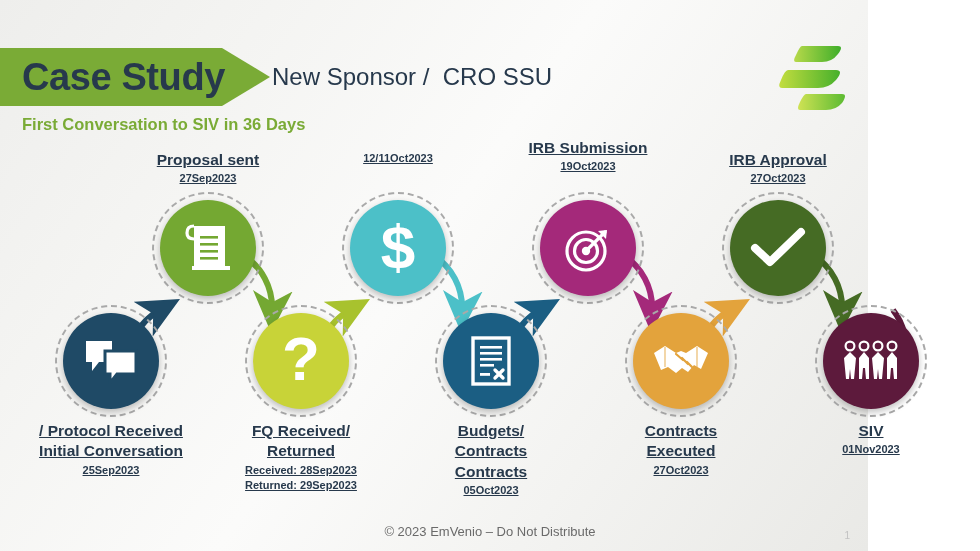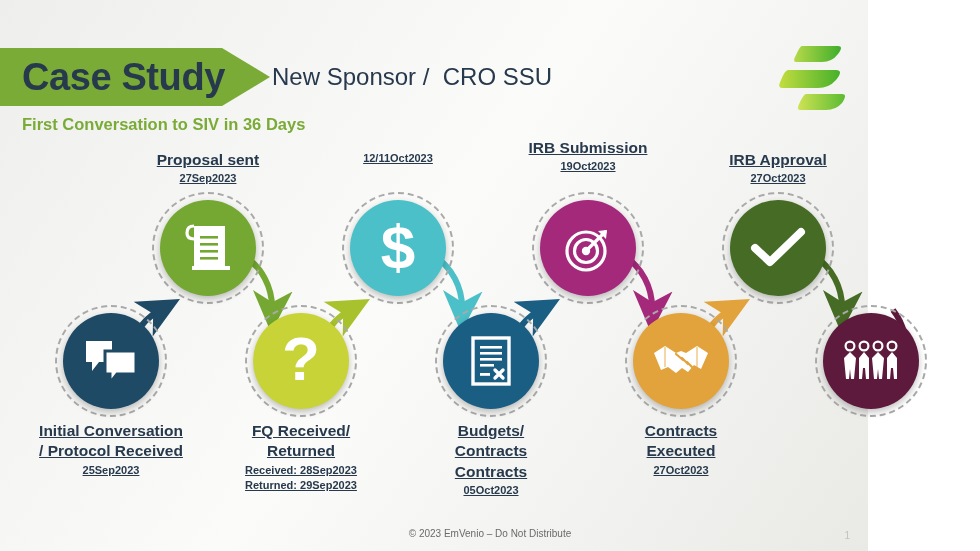--- a/index.html
+++ b/index.html
@@ -78,21 +78,21 @@
   .lbl { position: absolute; text-align: center; color: #27394c; text-decoration: underline; }
   .lbl .title { font-size: 15.5px; font-weight: bold; line-height: 1.32; }
   .lbl .date  { font-size: 11px; font-weight: bold; line-height: 1.32; margin-top: 1px; }
 
   
   #arrows { position: absolute; left: 0; top: 0; width: 980px; height: 551px; }
 
   
   #footer {
     position: absolute; left: 0; bottom: 12px; width: 980px;
-    text-align: center; font-size: 10px; color: #6a6a6a;
+    text-align: center; font-size: 13px; color: #6a6a6a;
   }
   #page-number {
     position: absolute; right: 18px; bottom: 10px;
     font-size: 10px; color: #c2c2c2;
   }
 </style>
 </head>
 <body>
 
 <div id="slide">
@@ -178,22 +178,22 @@
     <div class="disc" style="background:#1f4a66;">
       <span>
         <svg width="56" height="46" viewBox="0 0 56 46">
           <path d="M3 3 H29 V24 H16 L9 33 V24 H3 Z" fill="#ffffff"></path>
           <path d="M22 13 H53 V36 H34 L27 45 V36 H22 Z" fill="#ffffff" stroke="#1f4a66" stroke-width="3"></path>
         </svg>
       </span>
     </div>
   </div>
   <div class="lbl" style="left:6px; top:421px; width:210px;">
+    <div class="title">/ Protocol Received</div>
     <div class="title">Initial Conversation</div>
-    <div class="title">/ Protocol Received</div>
     <div class="date">25Sep2023</div>
   </div>
 
   <div class="node" style="left:152px; top:192px;">
     <div class="dashring"></div>
     <div class="disc" style="background:#74a832;">
       <span>
         <svg width="50" height="52" viewBox="0 0 50 52">
           <path d="M11 4 H42 V44 H47 V48 H9 V44 H11 Z" fill="#ffffff"></path>
           <path d="M11 4 Q4 4 4 11 Q4 17 11 17" fill="none" stroke="#ffffff" stroke-width="3.2"></path>
@@ -320,17 +320,21 @@
             <path d="M22 13 L17 19 L17 40 L20 40 L21 29 L23 29 L24 40 L27 40 L27 19 Z" fill="#ffffff" stroke="none"></path>
             <circle cx="36" cy="7" r="4.4"></circle>
             <path d="M36 13 L30 19 L32 40 L35 40 L36 30 L37 40 L40 40 L42 19 Z" fill="#ffffff" stroke="none"></path>
             <circle cx="50" cy="7" r="4.4"></circle>
             <path d="M50 13 L45 19 L45 40 L48 40 L49 29 L51 29 L52 40 L55 40 L55 19 Z" fill="#ffffff" stroke="none"></path>
           </g>
         </svg>
       </span>
     </div>
   </div>
+  <div class="lbl" style="left:791px; top:421px; width:160px;">
+    <div class="title">SIV</div>
+    <div class="date">01Nov2023</div>
+  </div>
 
   <div id="footer">© 2023 EmVenio – Do Not Distribute</div>
   <div id="page-number">1</div>
 
 </div>
 
 </body></html>

